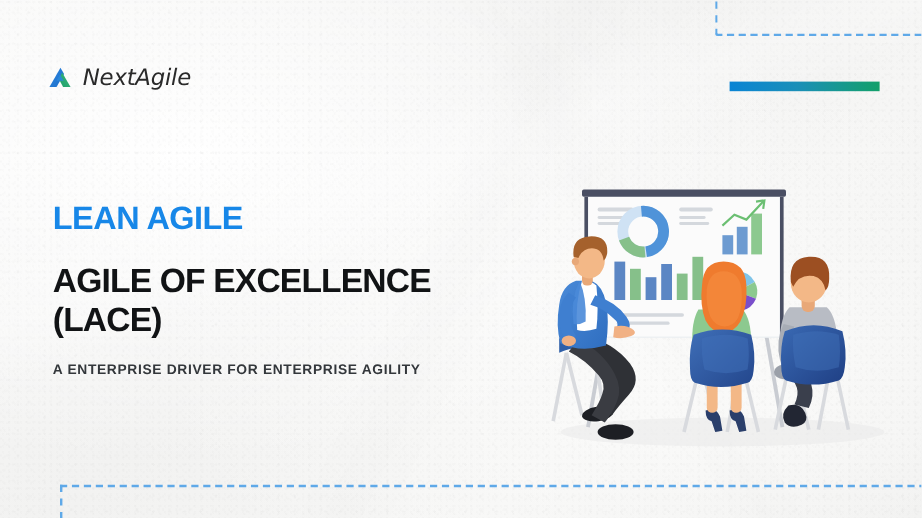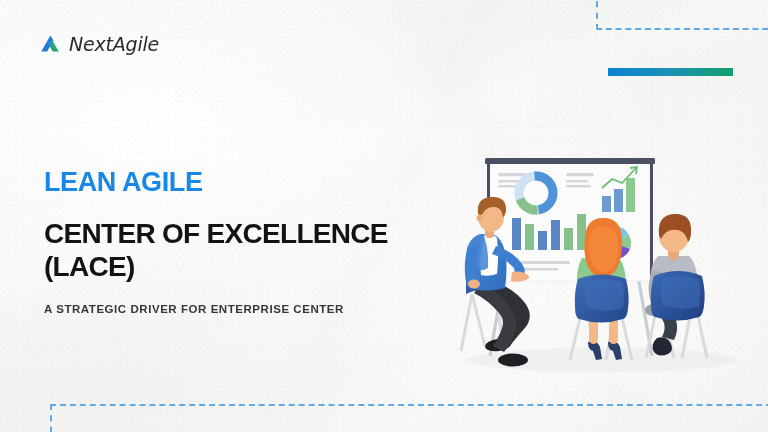--- a/index.html
+++ b/index.html
@@ -46,21 +46,21 @@
     border-top:2px dashed #5fa9e8;border-left:2px dashed #5fa9e8;
   }
 
   
   .accent-bar{
     position:absolute;left:608px;top:68px;width:125px;height:8px;
     background:linear-gradient(90deg,#0a84d4 0%,#1a8fb8 45%,#13a06a 100%);
   }
 
   
-  .logo{position:absolute;left:38px;top:32px;display:flex;align-items:center;gap:7px;}
+  .logo{position:absolute;left:38px;top:53px;display:flex;align-items:center;gap:7px;}
   .logo-mark{width:24px;height:24px;display:block;}
   .logo-text{
     font-family:"DejaVu Sans", sans-serif;
     font-style:italic;font-weight:400;font-size:19px;color:#2a2a2a;
     letter-spacing:-.2px;white-space:nowrap;
   }
 
   
   .headline{position:absolute;left:44px;top:168px;width:430px;}
   .h-eyebrow{
@@ -109,22 +109,22 @@
         <path d="M3.2 19.6 L12.4 3.4 L15.4 8.6 L9.1 19.6 Z" fill="url(#lgA)"></path>
         <path d="M10.9 12.6 L13.9 7.6 L20.8 19.6 L14.6 19.6 Z" fill="url(#lgB)"></path>
         <path d="M12.0 9.0 L15.1 14.3 L9.0 14.3 Z" fill="#2a86e0" opacity=".85"></path>
       </svg>
     </span>
     <span class="logo-text">NextAgile</span>
   </div>
 
   <div class="headline">
     <div class="h-eyebrow">LEAN AGILE</div>
-    <div class="h-main">CENTER OF EXCELLENCE (LACE)</div>
-    <div class="h-sub">A STRATEGIC DRIVER FOR ENTERPRISE CENTER</div>
+    <div class="h-main">AGILE OF EXCELLENCE (LACE)</div>
+    <div class="h-sub">A ENTERPRISE DRIVER FOR ENTERPRISE AGILITY</div>
   </div>
 
   <div class="illus">
     <svg viewBox="0 0 300 232" aria-hidden="true">
       <defs>
         <linearGradient id="chairG" x1="0" y1="0" x2="1" y2="1">
           <stop offset="0%" stop-color="#3f6fb8"></stop>
           <stop offset="100%" stop-color="#23468c"></stop>
         </linearGradient>
         <linearGradient id="chairG2" x1="0" y1="0" x2="1" y2="1">

